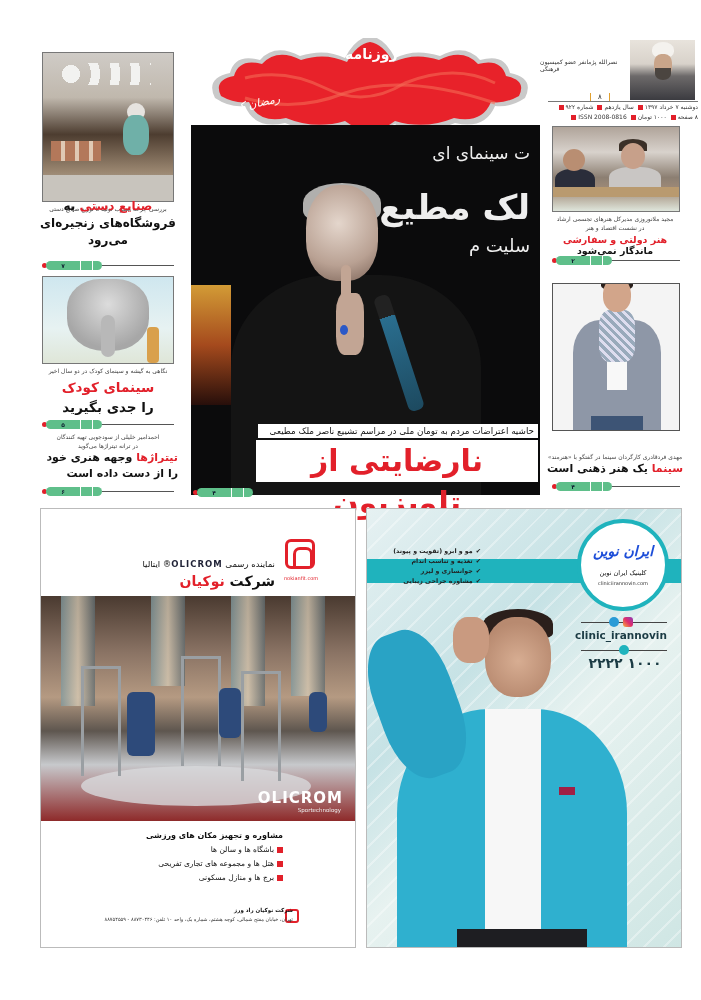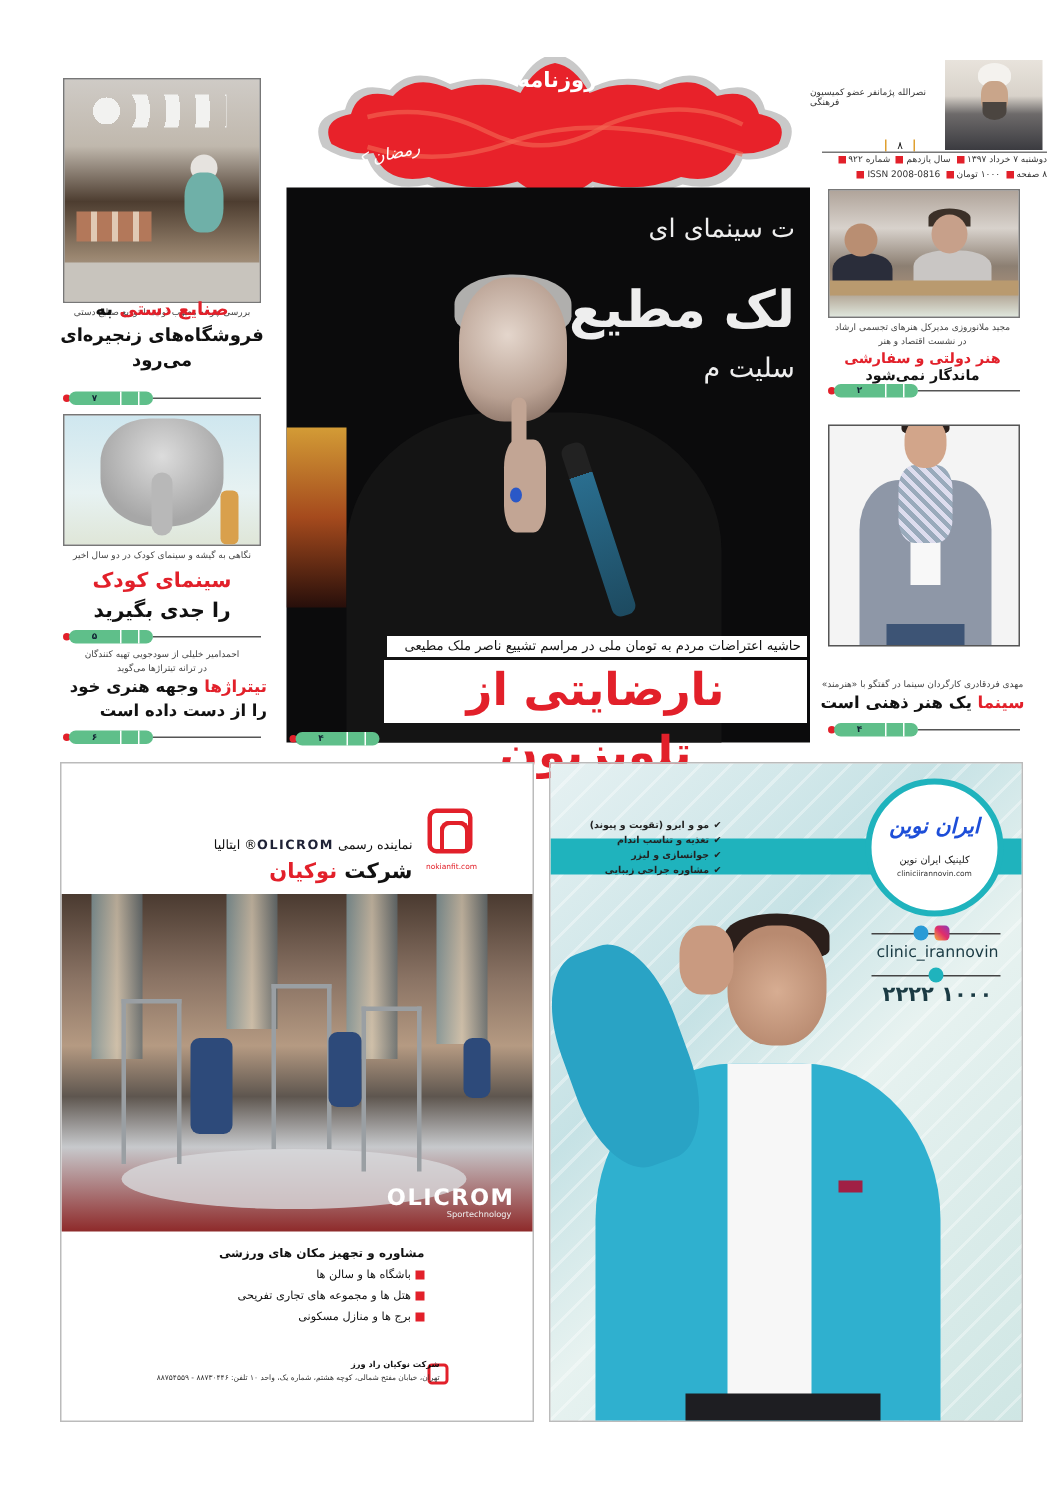--- a/index.html
+++ b/index.html
@@ -128,21 +128,21 @@
   .ad-right .circle { position:absolute; left:210px; top:10px; width:92px; height:92px; border-radius:50%; background:#fff; border:4px solid #1fb3bd; }
   .ad-right .circle .logo-txt { position:absolute; left:0; top:20px; width:84px; text-align:center; font-size:14px; font-weight:bold; font-style:italic; color:#1d4ed8; }
   .ad-right .circle .cname { position:absolute; left:0; top:46px; width:84px; text-align:center; font-size:6.5px; direction:rtl; }
   .ad-right .circle .curl { position:absolute; left:0; top:57px; width:84px; text-align:center; font-size:5px; color:#333; }
   .ad-right .list { position:absolute; right:200px; top:37px; font-size:6.3px; direction:rtl; line-height:10px; text-align:right; width:110px; font-weight:bold; color:#222; }
   .ad-right .list .chk { color:#222; margin-left:3px; }
   .ad-right .social-icons { position:absolute; left:240px; top:108px; width:36px; height:12px; }
   .ad-right .social-icons .tg { position:absolute; left:2px; top:0; width:10px; height:10px; background:#2a9bd6; border-radius:50%; }
   .ad-right .social-icons .ig { position:absolute; left:16px; top:0; width:10px; height:10px; background: linear-gradient(45deg,#f7b03a,#e02d6b,#8a3ab9); border-radius:3px; }
   .ad-right .social-line { position:absolute; left:214px; top:113px; width:86px; height:1px; background:#444; }
-  .ad-right .handle { position:absolute; left:208px; top:120px; width:100px; font-size:10.5px; font-weight:normal; color:#1b3b44; text-align:center; }
+  .ad-right .handle { position:absolute; left:208px; top:120px; width:100px; font-size:10.5px; font-weight:bold; color:#1b3b44; text-align:left; }
   .ad-right .phone-line { position:absolute; left:214px; top:141px; width:86px; height:1px; background:#444; }
   .ad-right .phone-ic { position:absolute; left:252px; top:136px; width:10px; height:10px; background:#1fb3bd; border-radius:50%; }
   .ad-right .phone { position:absolute; left:208px; top:146px; width:100px; font-size:14px; font-weight:bold; color:#1b3b44; text-align:center; letter-spacing:1px; direction:rtl; }
   .ad-right .man-head { position:absolute; left:118px; top:108px; width:66px; height:80px; background: radial-gradient(circle at 50% 55%,#d7ad92,#b88a70 70%); border-radius:45%; }
   .ad-right .man-hair { position:absolute; left:116px; top:100px; width:70px; height:30px; background:#2b1f1b; border-radius:50% 50% 20% 20%; }
   .ad-right .man-arm { position:absolute; left:10px; top:120px; width:80px; height:150px; background:#29a3c5; border-radius:40%; transform: rotate(-20deg); }
   .ad-right .man-hand { position:absolute; left:86px; top:108px; width:36px; height:46px; background:#c99a80; border-radius:40%; }
   .ad-right .man-body { position:absolute; left:30px; top:200px; width:230px; height:260px; background:#2fb0cf; border-radius:40% 40% 0 0; }
   .ad-right .man-shirt { position:absolute; left:118px; top:200px; width:56px; height:230px; background:#f7f7f7; }
   .ad-right .pocket { position:absolute; left:192px; top:278px; width:16px; height:8px; background:#a02045; }

